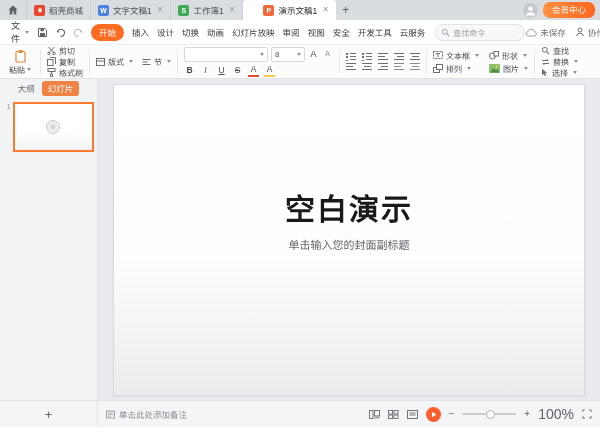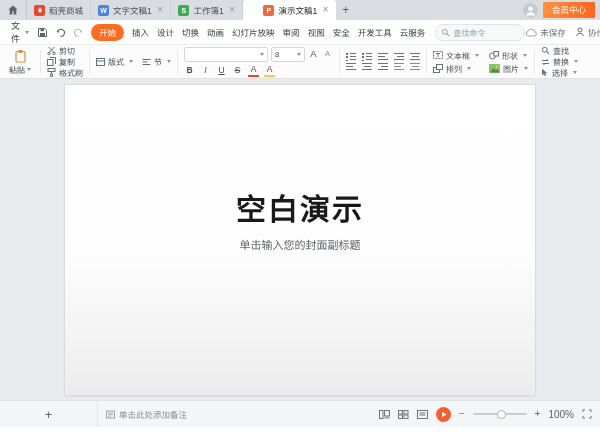--- a/index.html
+++ b/index.html
@@ -14,21 +14,21 @@
            border-right:1px solid #cdd0d4;white-space:nowrap;}
   .doc-tab.active{background:#fff;color:#1f2124;border-radius:3px 3px 0 0;border-right:none;padding-left:20px;}
   .tab-ic{width:11px;height:11px;border-radius:2px;display:flex;align-items:center;justify-content:center;
           color:#fff;font-size:7px;font-weight:bold;flex:0 0 11px;line-height:1;}
   .ic-writer{background:#4a82e4}.ic-sheet{background:#3fa854}.ic-show{background:#f0683c}
   .tab-close{color:#9aa0a6;font-size:8px;margin-left:1px;line-height:1;}
   .tab-add{width:20px;display:flex;align-items:center;justify-content:center;color:#5f6368;font-size:12px;}
   .tb-spacer{flex:1}
   .avatar{width:15px;height:15px;border-radius:50%;align-self:center;margin-right:5px;overflow:hidden;}
   .promo{background:linear-gradient(90deg,#ff9040,#ff661e);color:#fff;font-size:8.5px;line-height:1;
-         padding:3.5px 9px;border-radius:1px;margin-right:5px;align-self:center;white-space:nowrap;}
+         padding:3.5px 9px;border-radius:7px;margin-right:5px;align-self:center;white-space:nowrap;}
 
   
   .menubar{height:24px;flex:0 0 24px;background:#fff;display:flex;align-items:center;padding:0 6px;
            border-bottom:1px solid #ecedef;}
   .file-btn{display:flex;align-items:center;gap:3px;font-size:9px;color:#3c4043;padding:0 5px;}
   .cr{display:inline-block;width:0;height:0;border-left:2.5px solid transparent;border-right:2.5px solid transparent;
       border-top:3px solid #8d9298;margin-left:2px;vertical-align:middle;}
   .cr.w{border-top-color:#fff;}
   .qa{display:flex;align-items:center;gap:7px;margin:0 7px 0 3px;}
   .menu-items{display:flex;align-items:center;gap:8px;}
@@ -98,21 +98,21 @@
   .slide-subtitle{margin-top:7px;font-size:11px;color:#606368;}
 
   
   .bottombar{height:26px;flex:0 0 26px;background:#f4f5f7;border-top:1px solid #dfe1e4;display:flex;align-items:center;}
   .bb-left{width:97px;flex:0 0 97px;height:100%;border-right:1px solid #e3e5e8;display:flex;align-items:center;justify-content:center;
            color:#5f6368;font-size:13px;}
   .notes{display:flex;align-items:center;gap:4px;color:#8a8f94;font-size:8.5px;margin-left:8px;}
   .status-right{margin-left:auto;display:flex;align-items:center;gap:8px;padding-right:8px;}
   .slider{width:54px;height:2px;background:#c8cbd0;position:relative;border-radius:1px;}
   .knob{position:absolute;left:24px;top:-3px;width:7px;height:7px;border-radius:50%;background:#fff;border:1px solid #aeb2b7;}
-  .zoom-txt{font-size:10px;color:#5f6368;}
+  .zoom-txt{font-size:14px;color:#5f6368;}
   .zbtn{font-size:10px;color:#6b7075;line-height:1;}
   svg{display:block;}
 </style>
 </head>
 <body>
 
 <div class="app">
 
   <div class="tabbar">
     <div class="home-btn">
@@ -406,20 +406,37 @@
               <path d="M1 0.8v6.6l1.8-1.6 1.2 2.4 1.2-.6-1.2-2.3h2.5z" fill="#6b7075"></path>
             </svg>
         </span>
         <span>选择</span>
         <span class="cr"></span>
       </div>
     </div>
   </div>
 
   <div class="bodyarea">
+    <div class="sidepanel">
+      <div class="panel-tabs">
+        <span class="panel-tab">大纲</span>
+        <span class="panel-tab active">幻灯片</span>
+      </div>
+      <div class="thumb-wrap">
+        <span class="thumb-num">1</span>
+        <div class="thumb">
+          <span>
+            <svg width="16" height="16" viewBox="0 0 16 16">
+                <circle cx="8" cy="8" r="6.5" fill="#eceef0" stroke="#c6cacd"></circle>
+                <circle cx="8" cy="8" r="2.4" fill="#d2d5d8"></circle>
+              </svg>
+          </span>
+        </div>
+      </div>
+    </div>
     <div class="main">
       <div class="slide">
         <div class="slide-title">空白演示</div>
         <div class="slide-subtitle">单击输入您的封面副标题</div>
       </div>
     </div>
   </div>
 
   <div class="bottombar">
     <div class="bb-left">+</div>

